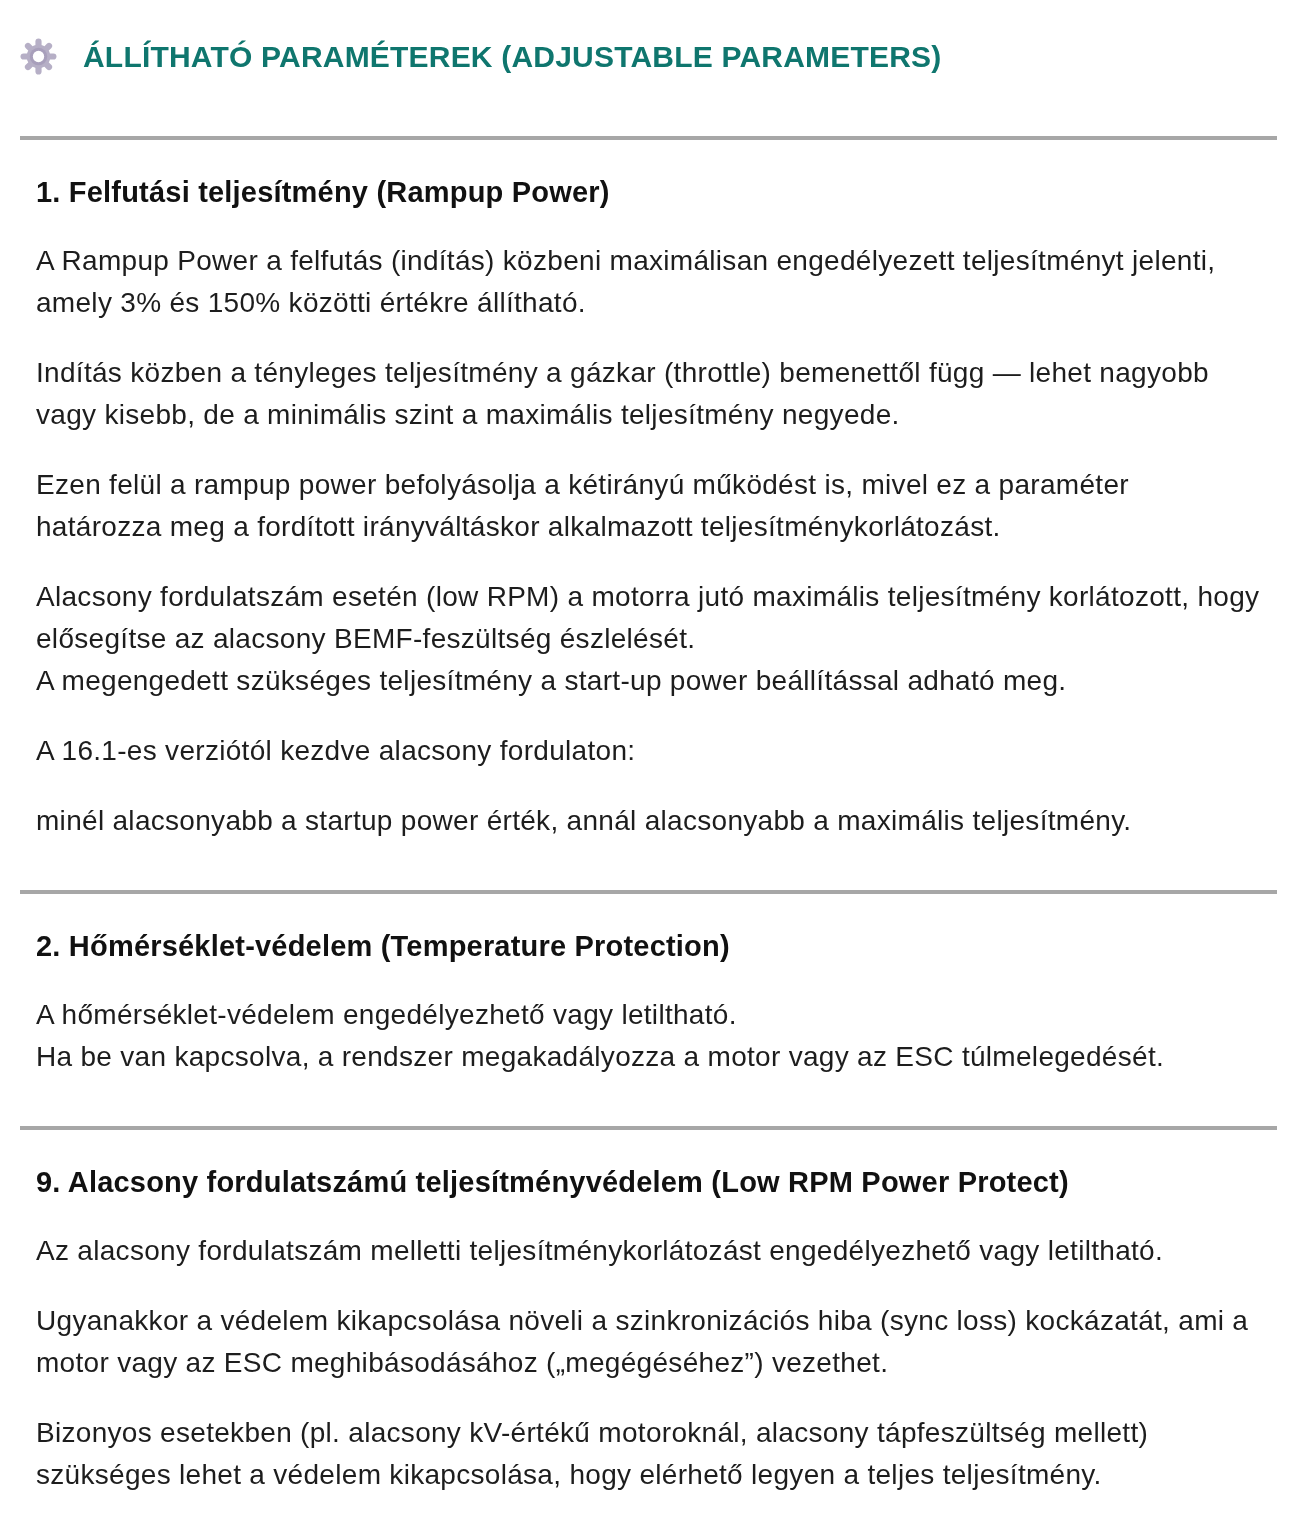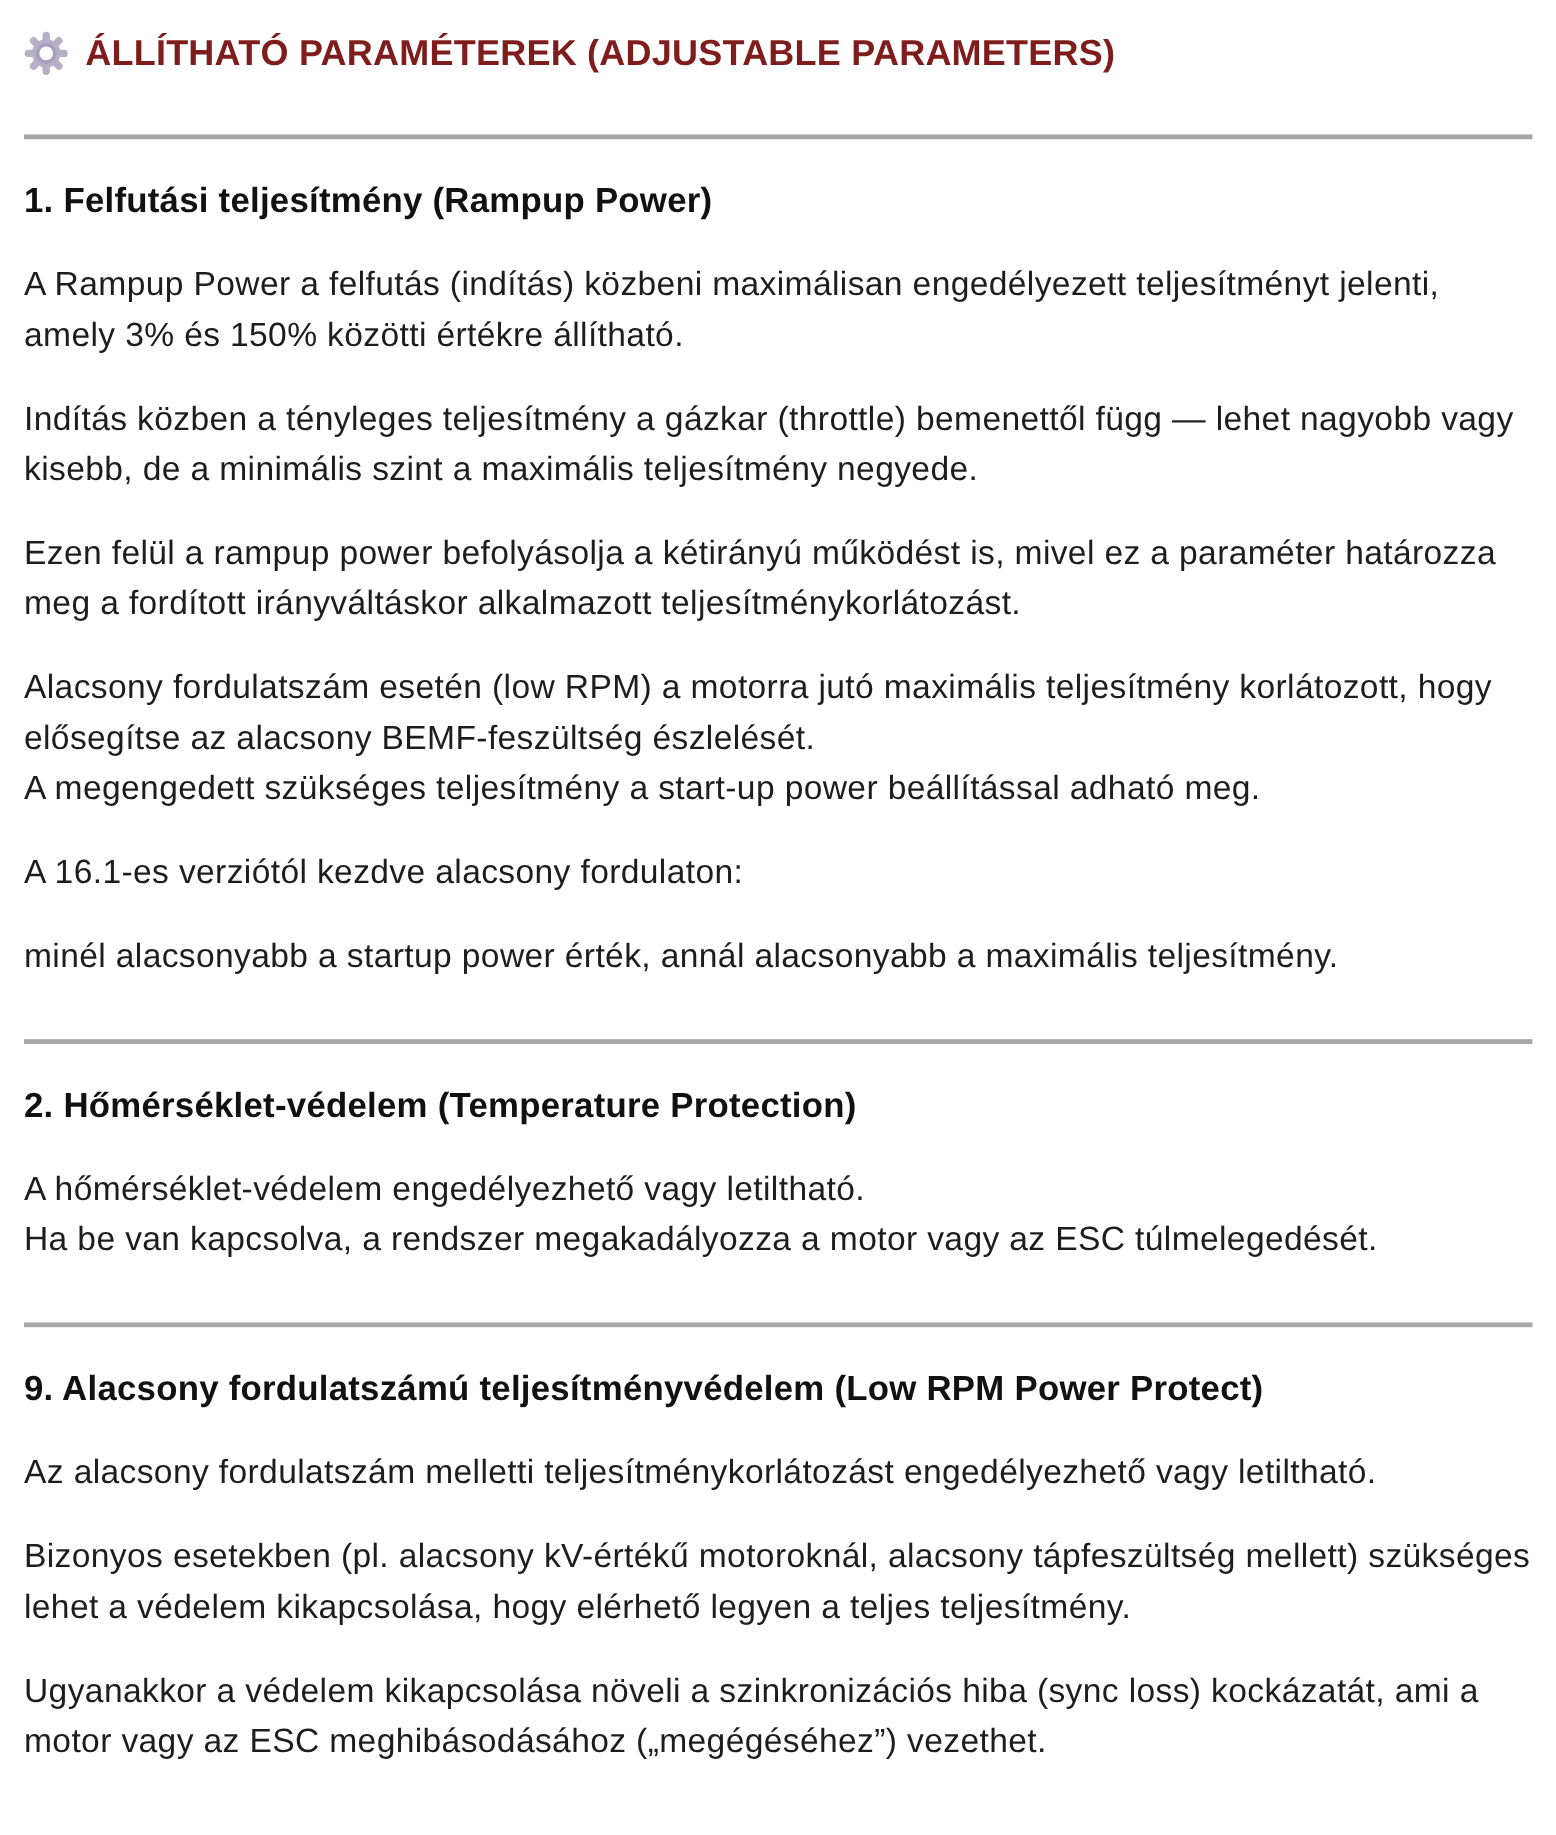--- a/index.html
+++ b/index.html
@@ -19,31 +19,31 @@
     display: flex;
     align-items: center;
     gap: 14px;
     margin: 2px 0 0;
   }
   .gear-wrap { display: inline-flex; flex: 0 0 auto; }
   .doc-title {
     font-size: 30px;
     font-weight: 700;
     line-height: 1.25;
-    color: #7f1d1d;
-    margin: 0;
+    color: #0f766e;
+    margin: 12px;
     letter-spacing: 0.2px;
   }
   hr.divider {
     border: none;
     height: 4px;
     background: #a7a7a7;
     margin: 48px 0 34px;
   }
-  section.doc-section { margin: 0; }
+  section.doc-section { margin: 16px; }
   .section-heading {
     font-size: 29px;
     font-weight: 700;
     line-height: 1.25;
     color: #111111;
     margin: 0 0 30px;
     letter-spacing: 0.2px;
   }
   p.para { margin: 0 0 28px; }
   section.doc-section p.para:last-child { margin-bottom: 0; }
@@ -93,17 +93,17 @@
   <section class="doc-section">
     <h2 class="section-heading">2. Hőmérséklet-védelem (Temperature Protection)</h2>
     <p class="para"><span>A hőmérséklet-védelem </span><span class="b">engedélyezhető vagy letiltható</span><span>.</span><br><span>Ha be van kapcsolva, a rendszer megakadályozza a motor vagy az ESC túlmelegedését.</span></p>
   </section>
 
   <hr class="divider">
 
   <section class="doc-section">
     <h2 class="section-heading">9. Alacsony fordulatszámú teljesítményvédelem (Low RPM Power Protect)</h2>
     <p class="para"><span>Az alacsony fordulatszám melletti teljesítménykorlátozást </span><span class="b">engedélyezhető vagy letiltható</span><span>.</span></p>
+    <p class="para"><span>Ugyanakkor a védelem </span><span class="b">kikapcsolása növeli a szinkronizációs hiba (sync loss)</span><span> kockázatát, ami </span><span class="b">a motor vagy az ESC meghibásodásához („megégéséhez”) vezethet</span><span class="b">.</span></p>
     <p class="para"><span>Bizonyos esetekben (pl. alacsony kV-értékű motoroknál, alacsony tápfeszültség mellett) szükséges lehet a védelem </span><span class="b">kikapcsolása</span><span>, hogy elérhető legyen a teljes teljesítmény.</span></p>
-    <p class="para"><span>Ugyanakkor a védelem </span><span class="b">kikapcsolása növeli a szinkronizációs hiba (sync loss)</span><span> kockázatát, ami </span><span class="b">a motor vagy az ESC meghibásodásához („megégéséhez”) vezethet</span><span class="b">.</span></p>
   </section>
 
 </main>
 
 </body></html>

